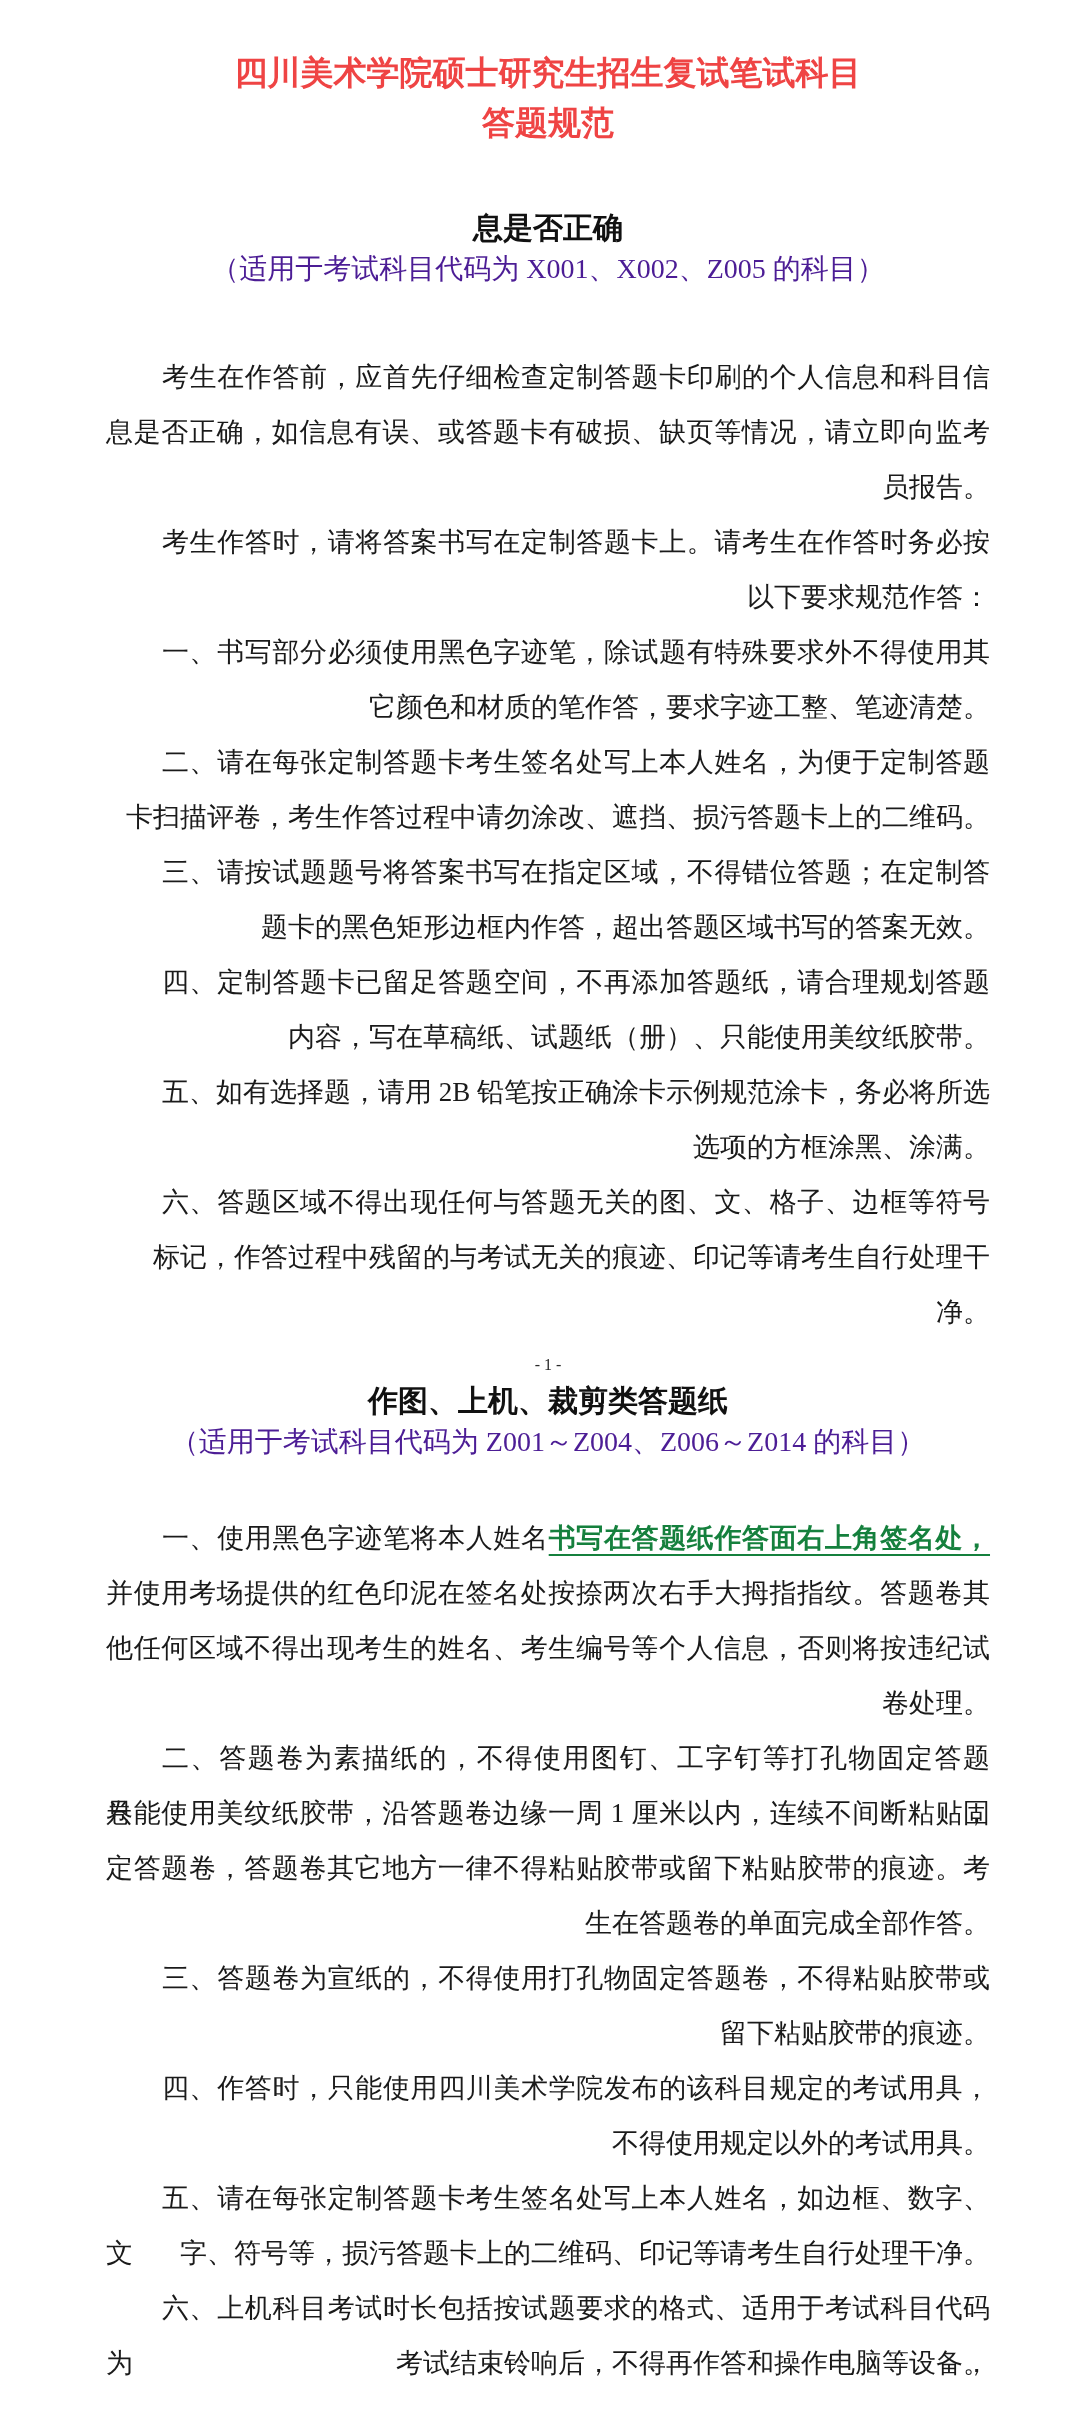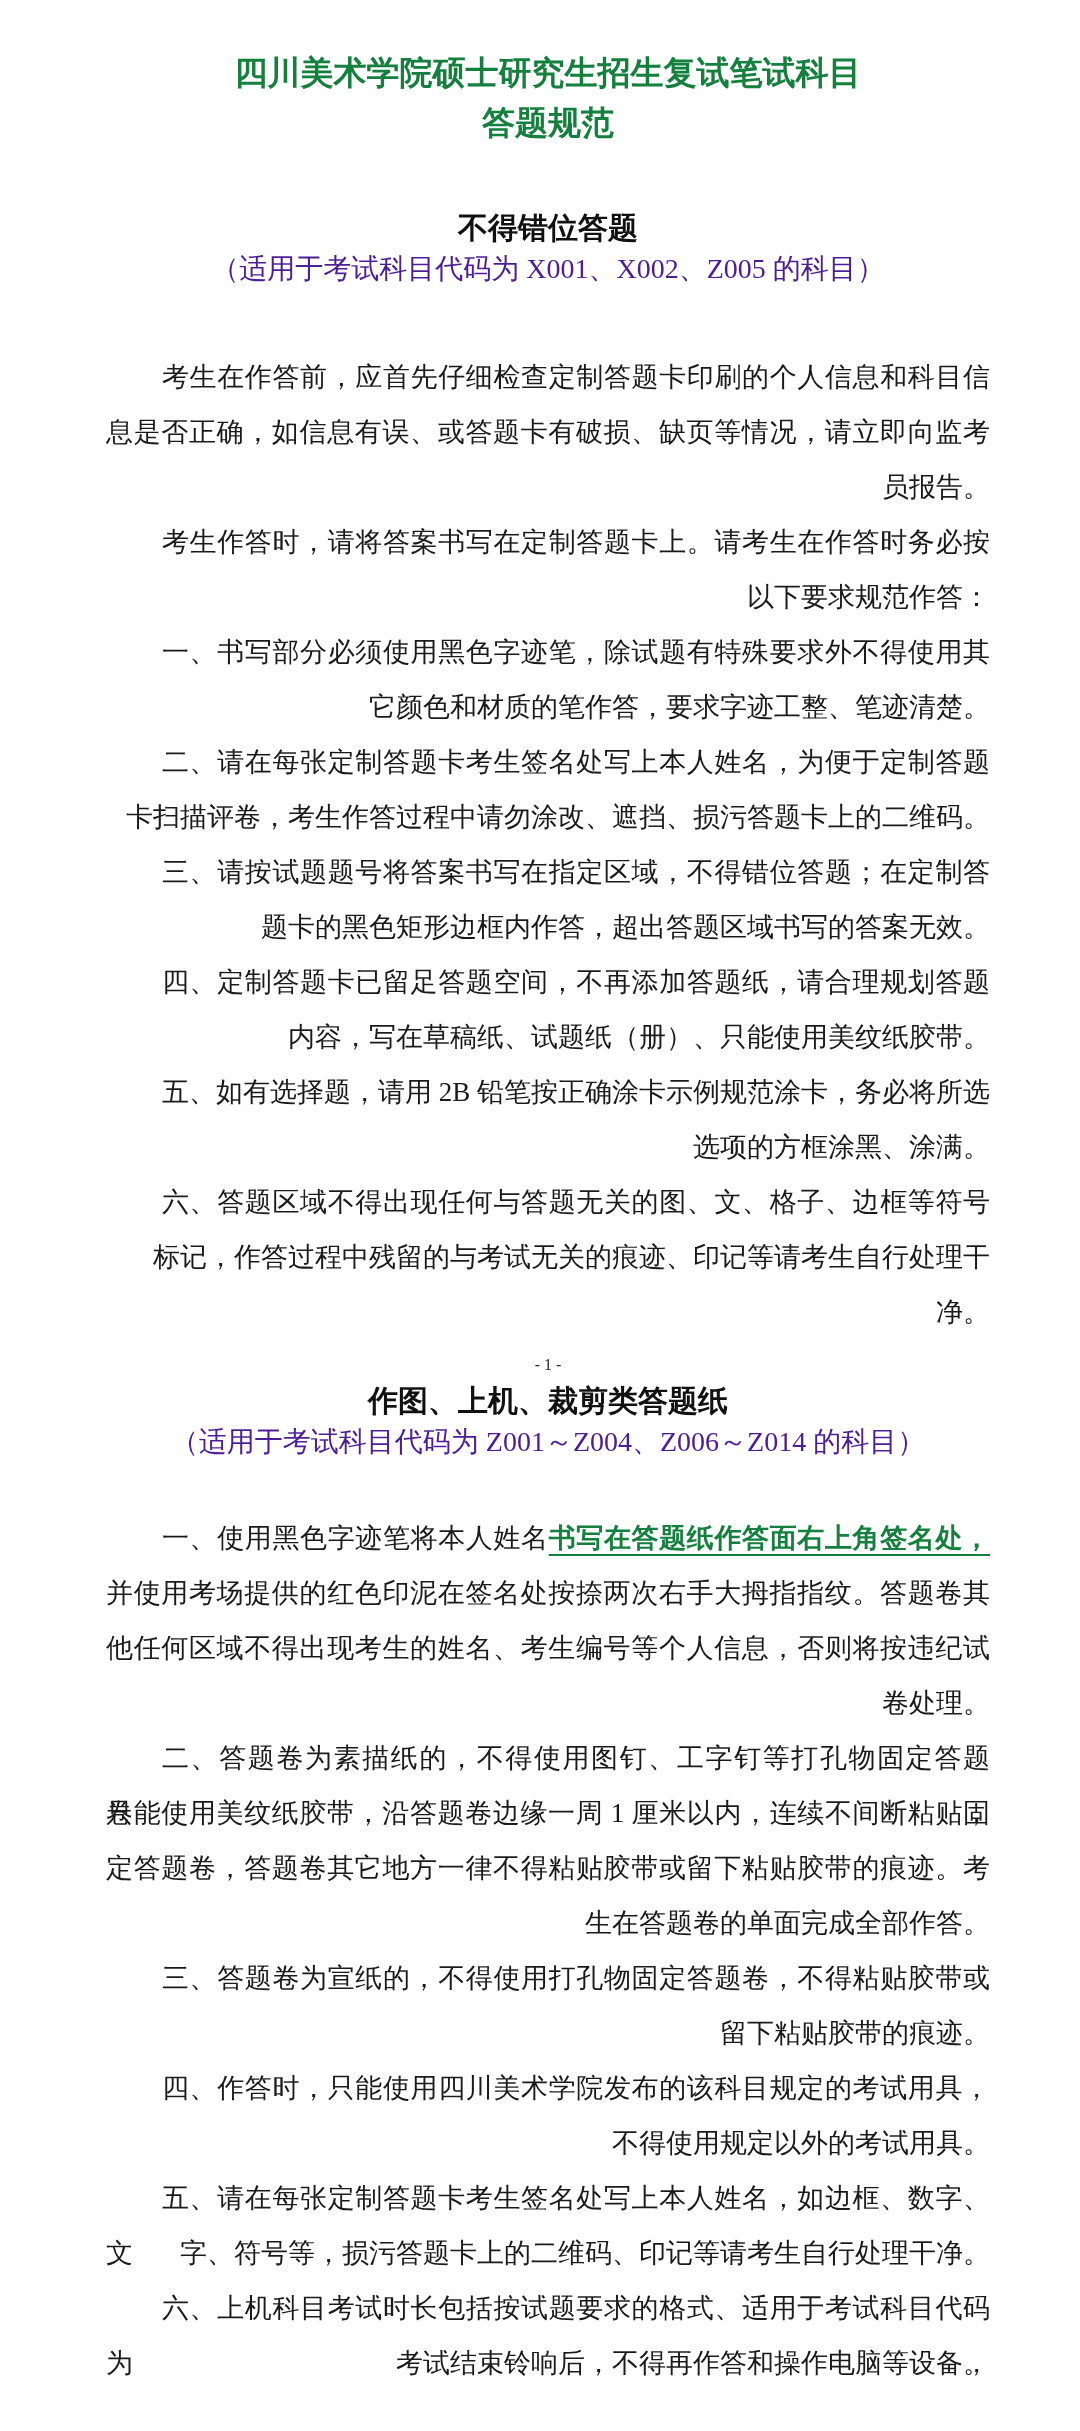--- a/index.html
+++ b/index.html
@@ -17,21 +17,21 @@
     width: 884px;
     margin-left: 106px;
     padding-top: 48px;
   }
   .title-line {
     text-align: center;
     font-family: "Liberation Sans", sans-serif;
     font-weight: bold;
     font-size: 33px;
     line-height: 50px;
-    color: #15803d;
+    color: #ef4444;
   }
   .sec-heading {
     text-align: center;
     font-family: "Liberation Sans", sans-serif;
     font-weight: bold;
     font-size: 30px;
     line-height: 40px;
     color: #111111;
   }
   .sec-subtitle {
@@ -78,21 +78,21 @@
   }
 </style>
 </head>
 <body>
 
 <div class="doc">
 
   <div class="title-line">四川美术学院硕士研究生招生复试笔试科目</div>
   <div class="title-line">答题规范</div>
 
-  <div class="sec-heading heading-1">不得错位答题</div>
+  <div class="sec-heading heading-1">息是否正确</div>
   <div class="sec-subtitle">（适用于考试科目代码为 X001、X002、Z005 的科目）</div>
 
   <div class="body-1">
       <div class="para">
         <div class="line indent fill">考生在作答前，应首先仔细检查定制答题卡印刷的个人信息和科目信</div>
         <div class="line fill">息是否正确，如信息有误、或答题卡有破损、缺页等情况，请立即向监考</div>
         <div class="line">员报告。</div>
       </div>
       <div class="para">
         <div class="line indent fill">考生作答时，请将答案书写在定制答题卡上。请考生在作答时务必按</div>

